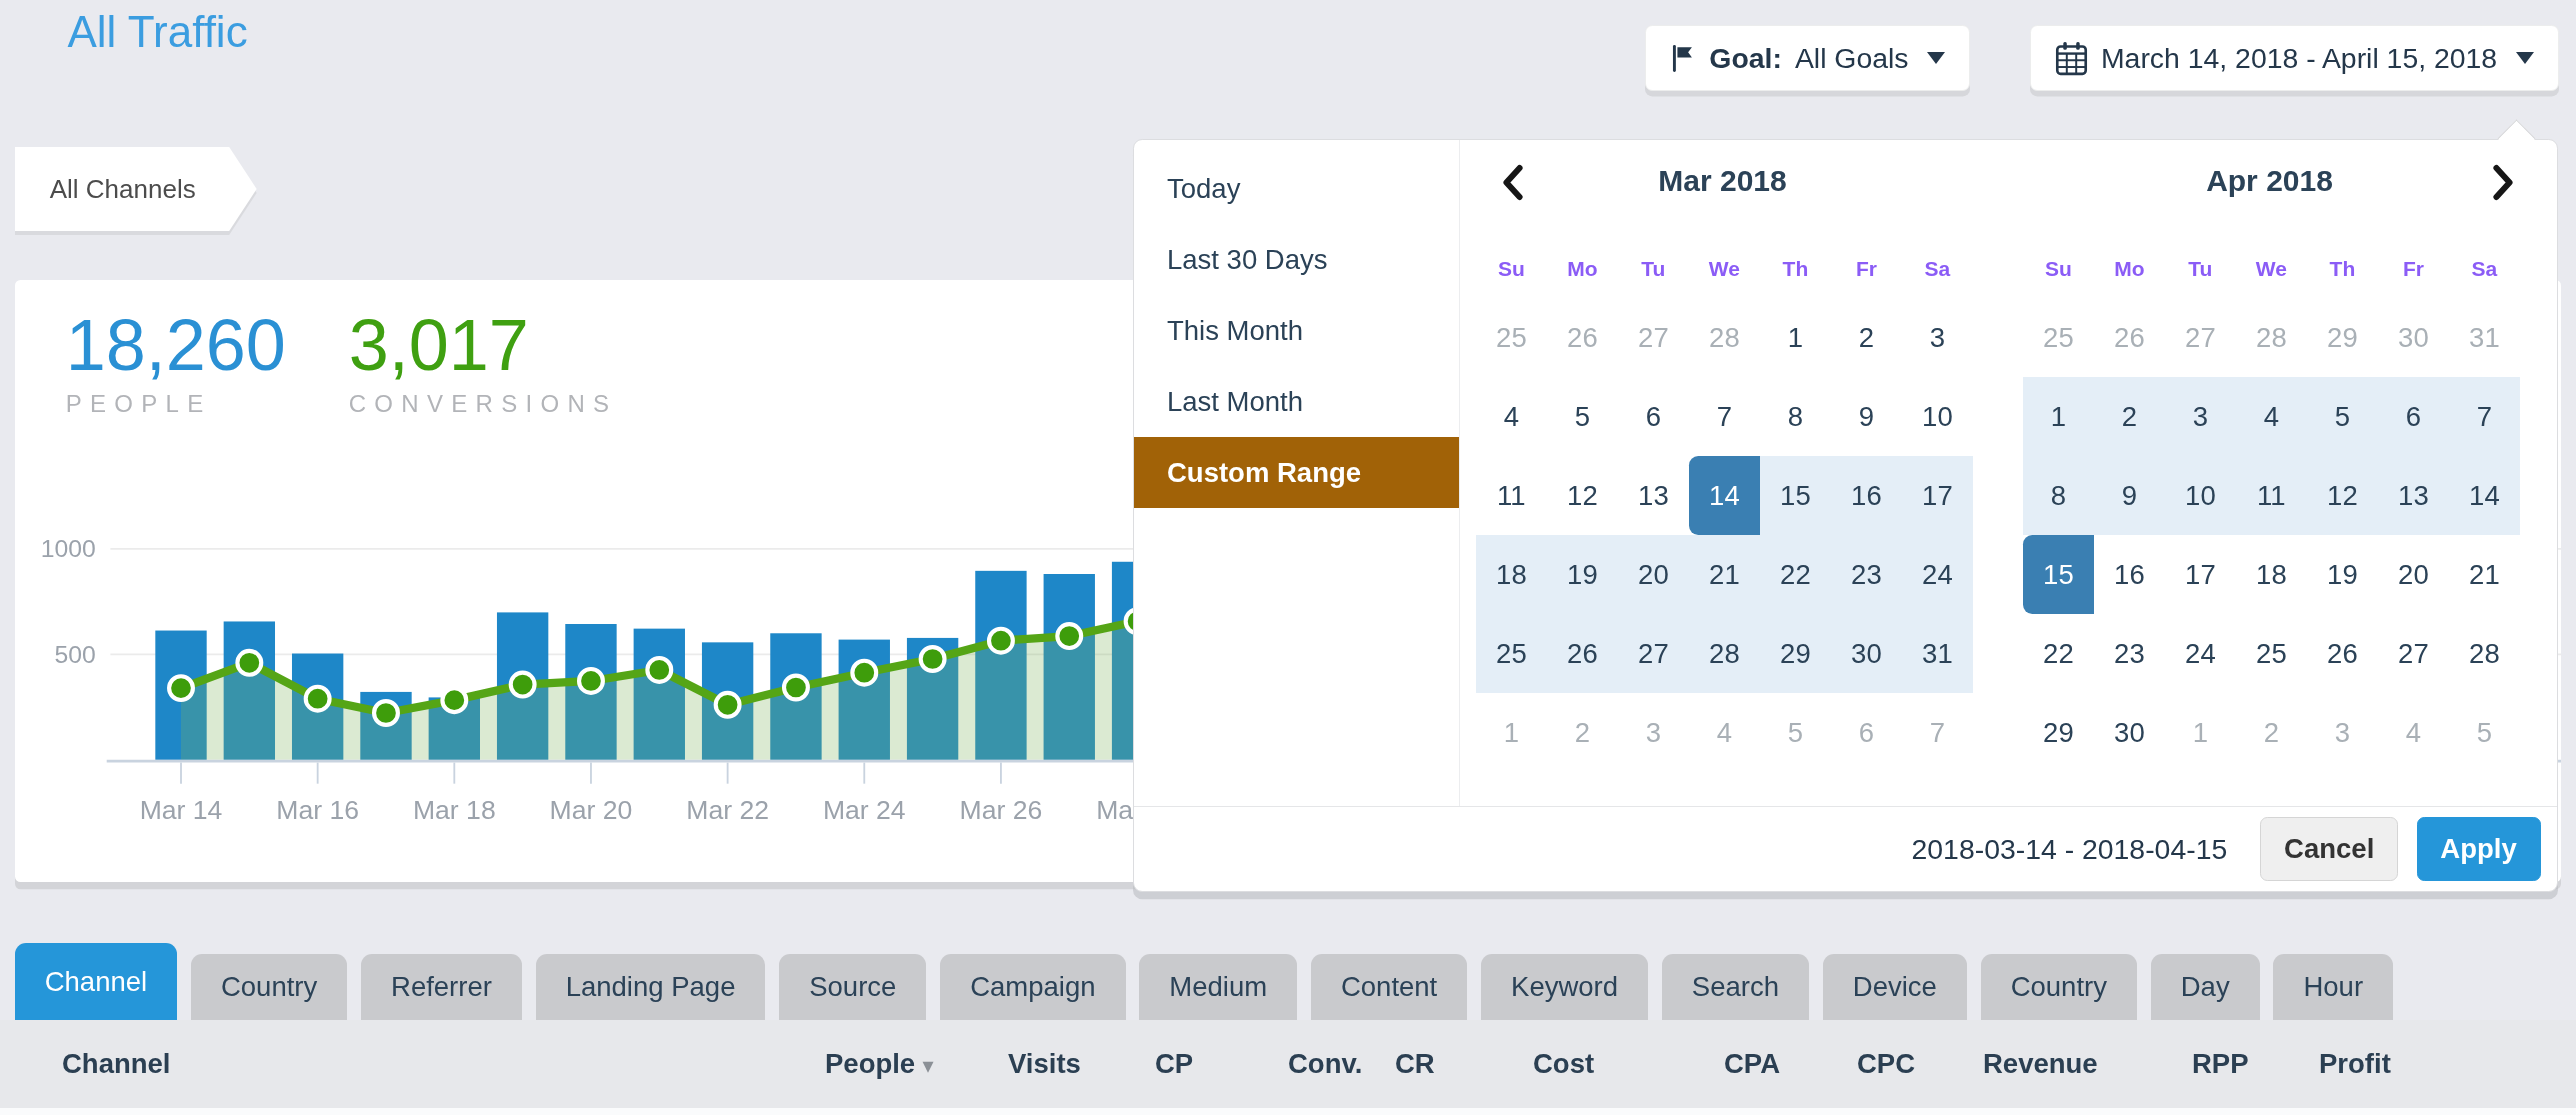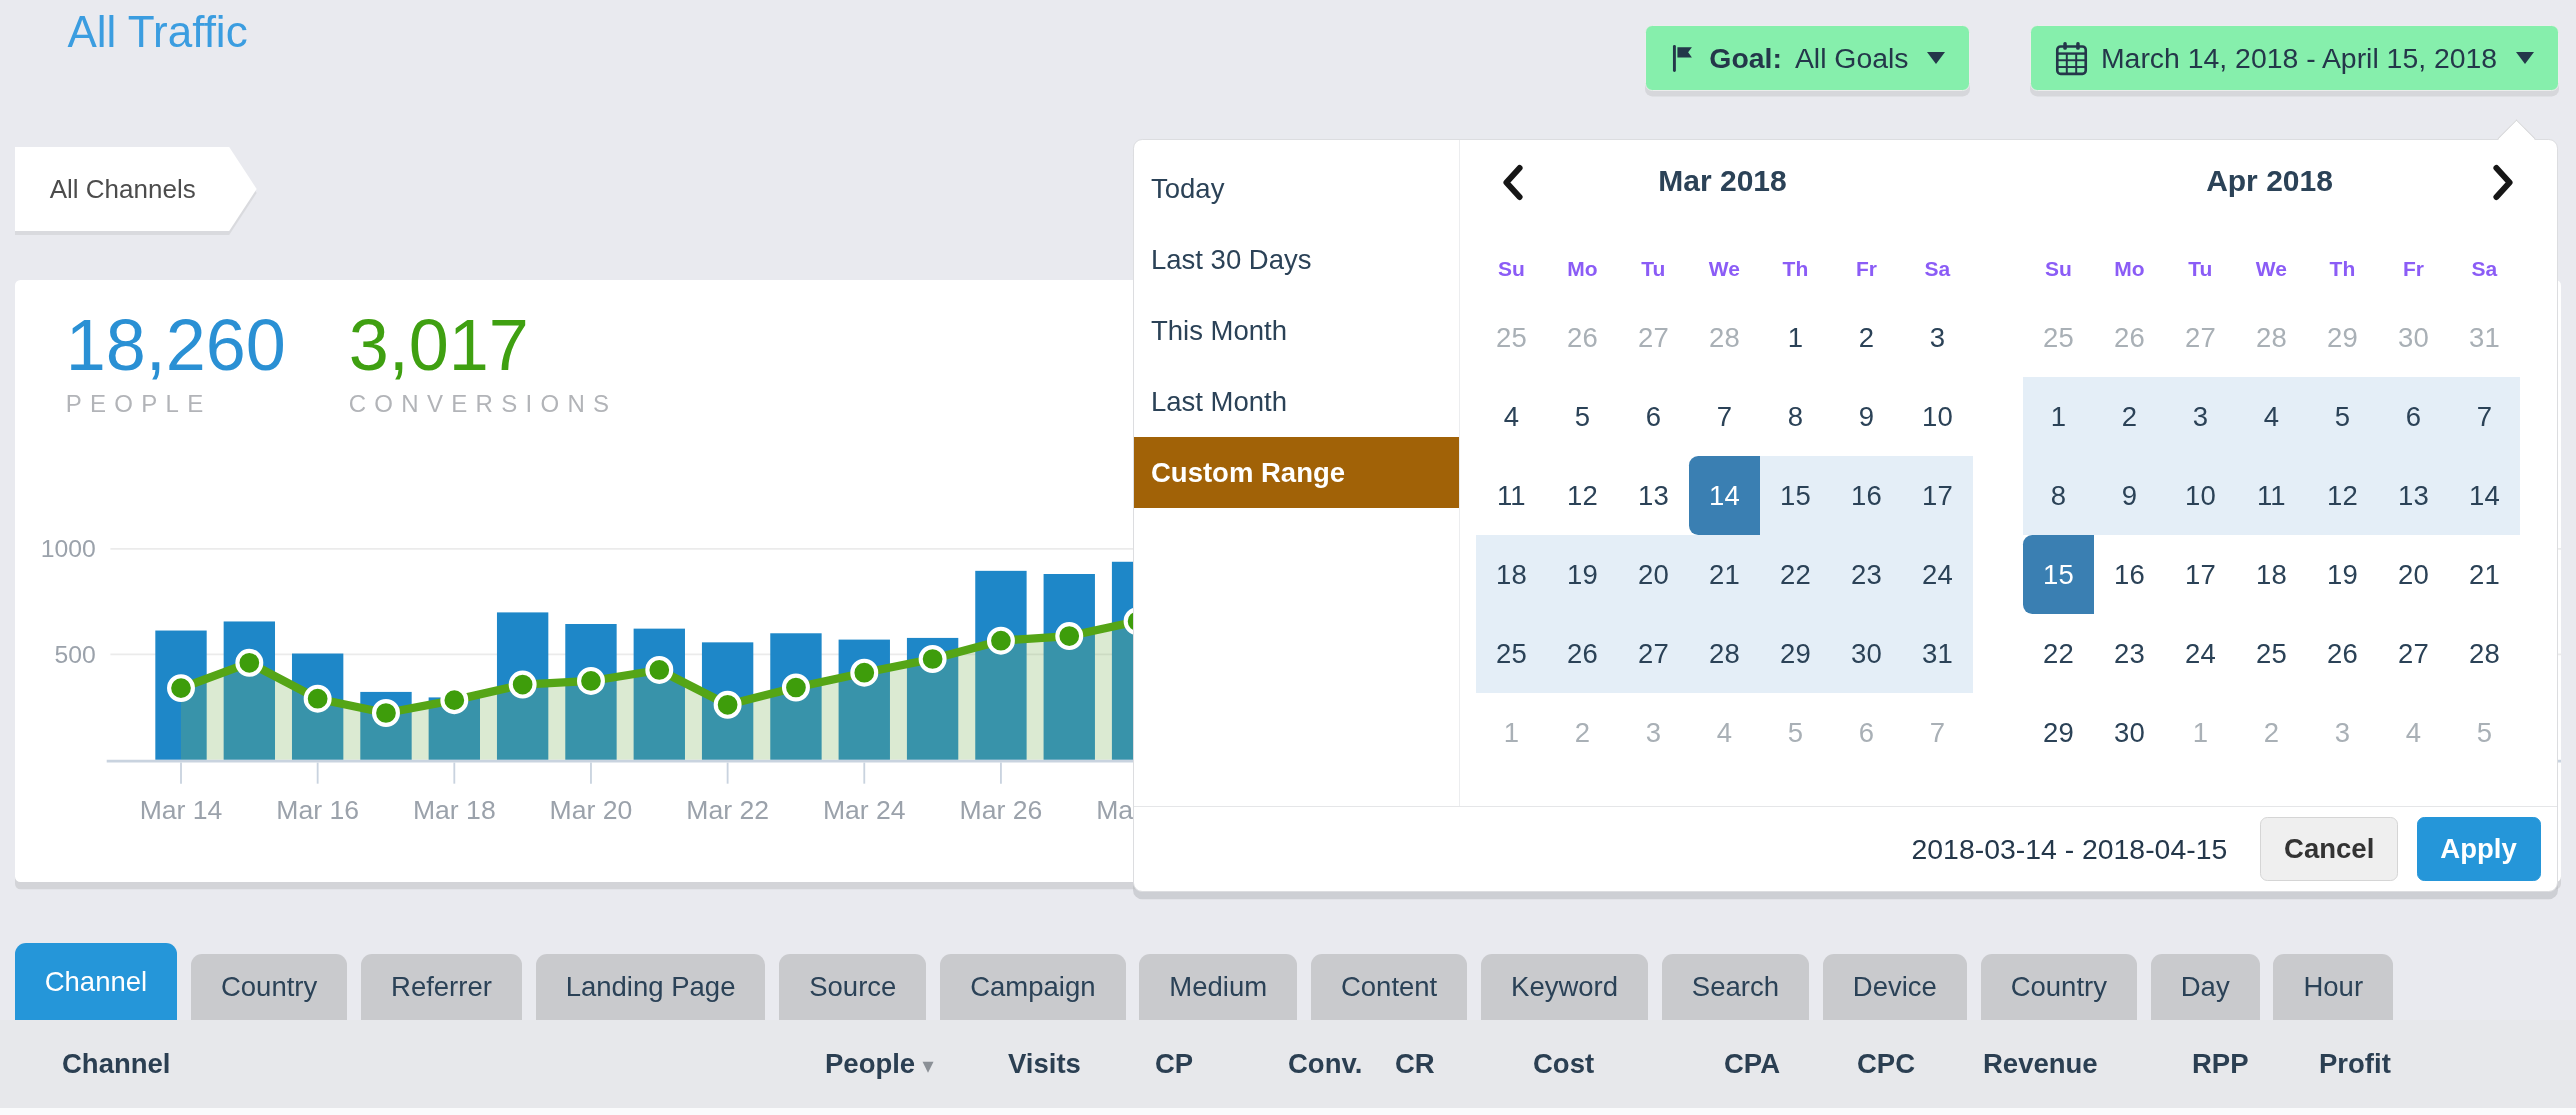--- a/index.html
+++ b/index.html
@@ -5,21 +5,21 @@
   html,body{margin:0;padding:0;}
   body{
     width:2576px;height:1115px;position:relative;overflow:hidden;
     background:#e9eaef;
     font-family:"Liberation Sans",sans-serif;
     color:#2b4257;
   }
   
   .page-title{position:absolute;left:27.5px;top:7.3px;font-size:44px;color:#3b9de0;margin-left:40px;}
   .top-btn{
-    position:absolute;top:25px;height:66px;background:#86efac;border:0.9px solid #eceded;
+    position:absolute;top:25px;height:66px;background:#ffffff;border:0.9px solid #eceded;
     border-radius:7.3px;box-shadow:0 5.5px 0 #d6d7db;display:flex;align-items:center;
     padding:0 24px;gap:13px;font-size:28.4px;color:#24374a;cursor:pointer;box-sizing:border-box;
   }
   .goal-btn{right:606px;}
   .date-btn{right:17.4px;}
   .goal-label{font-weight:bold;}
   .caret-down{width:0;height:0;border-left:9.2px solid transparent;border-right:9.2px solid transparent;border-top:12px solid #24374a;margin-left:5.5px;}
   .icon-svg{display:block;}
   
   .crumb-wrap{position:absolute;left:14.7px;top:147px;filter:drop-shadow(0 4.6px 0 #d9dade);}
@@ -45,21 +45,21 @@
   .dropdown{
     position:absolute;left:1133px;top:139px;width:1425px;height:753px;background:#fff;
     border:0.9px solid #dcdde0;border-radius:9.2px;box-shadow:0 7.3px 0 rgba(186,188,193,.6);
     z-index:5;box-sizing:border-box;
   }
   .dp-caret{
     position:absolute;top:-14.7px;right:27.5px;width:26px;height:26px;background:#fff;
     border-left:1.8px solid #d2d3d6;border-top:1.8px solid #d2d3d6;transform:rotate(45deg);
   }
   .dp-menu{position:absolute;left:0;top:0;width:326px;height:666px;margin:0;padding:13px 0 0;list-style:none;border-right:1.8px solid #ecedef;box-sizing:border-box;}
-  .dp-item{height:71px;display:flex;align-items:center;padding-left:17px;font-size:27.5px;color:#2b4257;cursor:pointer;white-space:nowrap;}
+  .dp-item{height:71px;display:flex;align-items:center;padding-left:33px;font-size:27.5px;color:#2b4257;cursor:pointer;white-space:nowrap;}
   .dp-item.active{background:#a16207;color:#fff;font-weight:bold;}
   .cal{position:absolute;top:18.3px;width:495px;height:613px;}
   .cal-mar{left:341px;} .cal-apr{left:888px;}
   .cal-title{position:absolute;top:0;left:0;right:0;text-align:center;font-size:30px;font-weight:bold;color:#2b4257;line-height:46px;}
   .cal-nav{position:absolute;top:5.5px;cursor:pointer;}
   .cal-nav.prev{left:26px;} .cal-nav.next{right:1.8px;}
   .cal-grid{position:absolute;top:81px;left:0.9px;display:grid;grid-template-columns:repeat(7,71px);}
   .wd{height:59px;display:flex;align-items:center;justify-content:center;font-weight:bold;font-size:21px;color:#8b5cf6;}
   .day{height:79px;display:flex;align-items:center;justify-content:center;font-size:27.5px;color:#2b4257;cursor:pointer;}
   .day.muted{color:#a9b0b6;}

